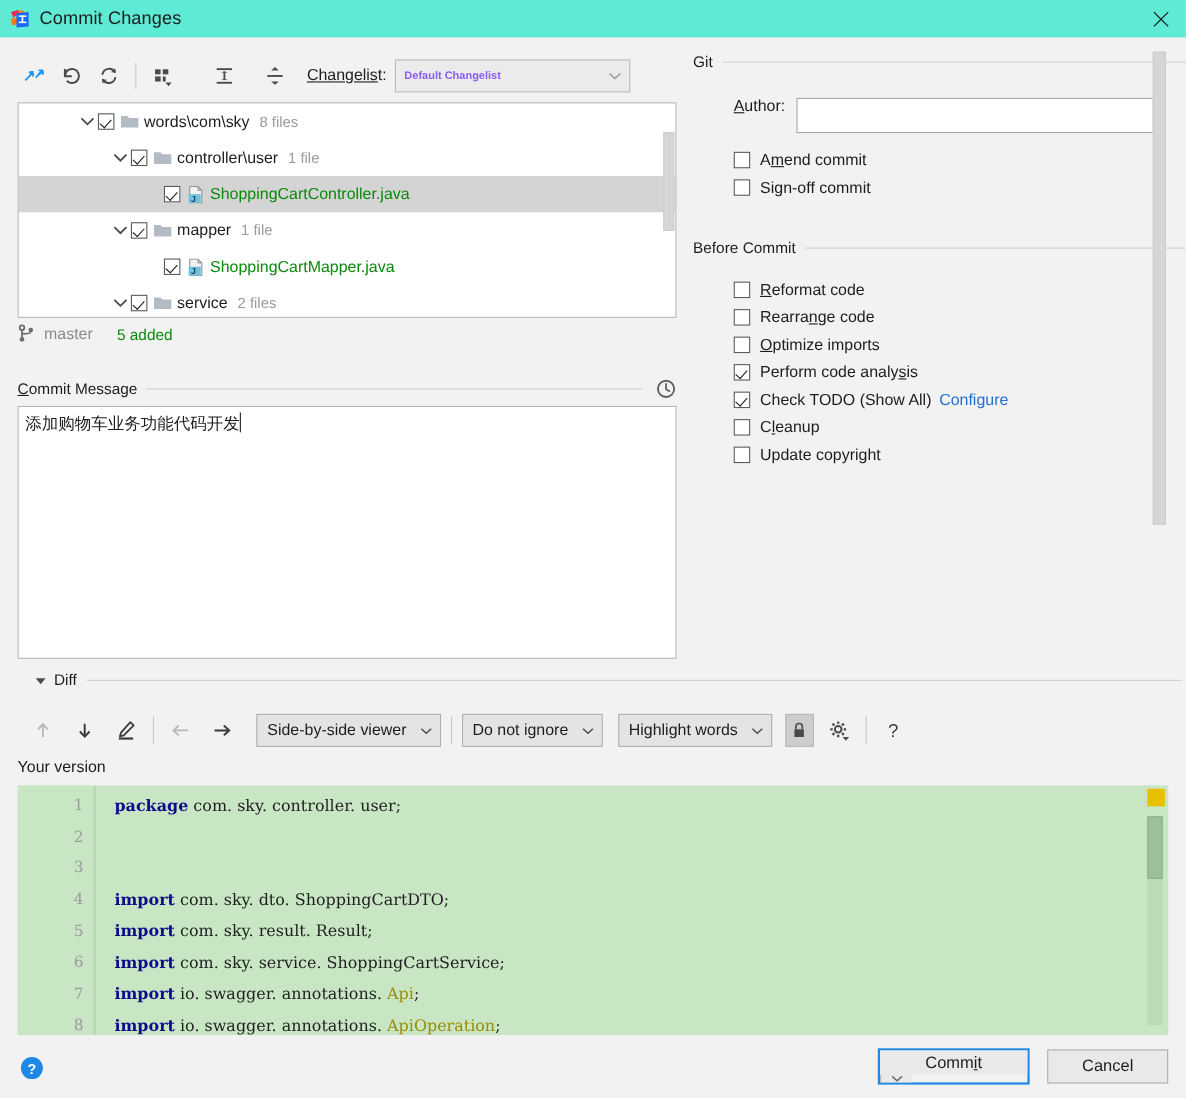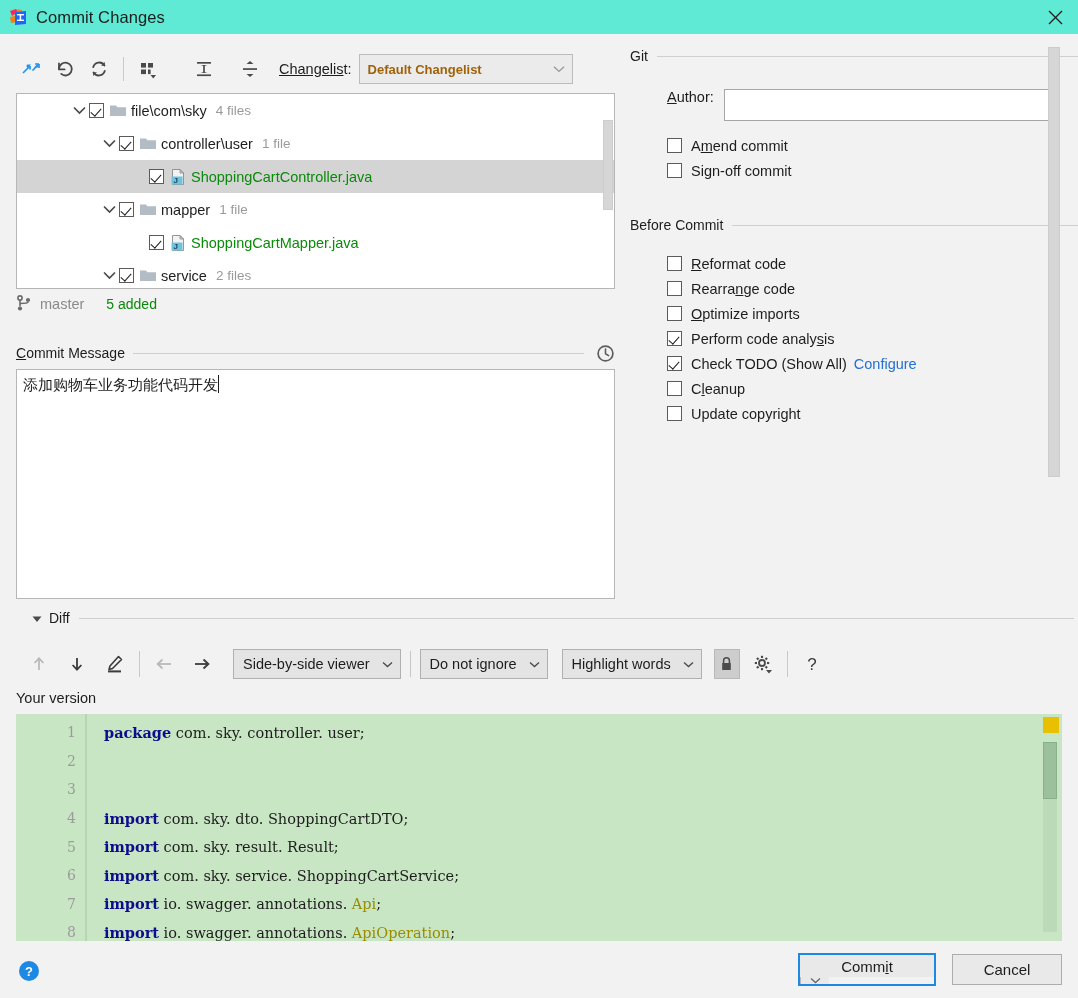--- a/index.html
+++ b/index.html
@@ -46,22 +46,22 @@
     width: 1px; height: 24px; background: #c8c8c8; margin: 0 7px;
   }
   #changelist-label { margin-left: 12px; font-size: 14.5px; }
   #changelist-label u { text-decoration: underline; }
   #changelist-combo {
     margin-left: 7px; width: 214px; height: 30px;
     background: #ebebeb; border: 1px solid #bcbcbc;
     display: flex; align-items: center; box-sizing: border-box;
   }
   #changelist-value {
-    flex: 1; padding-left: 8px; color: #a16207; font-weight: bold;
-    font-size: 13px; white-space: nowrap; overflow: hidden;
+    flex: 1; padding-left: 8px; color: #8b5cf6; font-weight: bold;
+    font-size: 10px; white-space: nowrap; overflow: hidden;
   }
   #changelist-arrow { width: 26px; display:flex; align-items:center; justify-content:center; }
 
   
   #tree-panel {
     position: absolute; left: 16px; top: 93px;
     width: 599px; height: 196px;
     background: #ffffff; border: 1px solid #b6b6b6;
     box-sizing: border-box; overflow: hidden;
   }
@@ -344,22 +344,22 @@
       <div class="tree-row" style="padding-left: 52px;">
         <span class="twisty">
           <svg width="13" height="9" viewBox="0 0 13 9">
             <path d="M1.5 2 L6.5 7 L11.5 2" stroke="#4a4a4a" stroke-width="1.7" fill="none" stroke-linecap="round"></path>
           </svg>
         </span>
         <span class="cbx checked"></span>
         <span class="folder-ic"><svg width="16" height="13" viewBox="0 0 16 13">
             <path d="M0 1.5 h6 l1.4 1.8 H16 V12 H0 Z" fill="#b3bcc4"></path>
           </svg></span>
-        <span class="node-name dir">file\com\sky</span>
-        <span class="node-count">4 files</span>
+        <span class="node-name dir">words\com\sky</span>
+        <span class="node-count">8 files</span>
       </div>
       <div class="tree-row" style="padding-left: 82px;">
         <span class="twisty">
           <svg width="13" height="9" viewBox="0 0 13 9">
             <path d="M1.5 2 L6.5 7 L11.5 2" stroke="#4a4a4a" stroke-width="1.7" fill="none" stroke-linecap="round"></path>
           </svg>
         </span>
         <span class="cbx checked"></span>
         <span class="folder-ic"><svg width="16" height="13" viewBox="0 0 16 13">
             <path d="M0 1.5 h6 l1.4 1.8 H16 V12 H0 Z" fill="#b3bcc4"></path>

